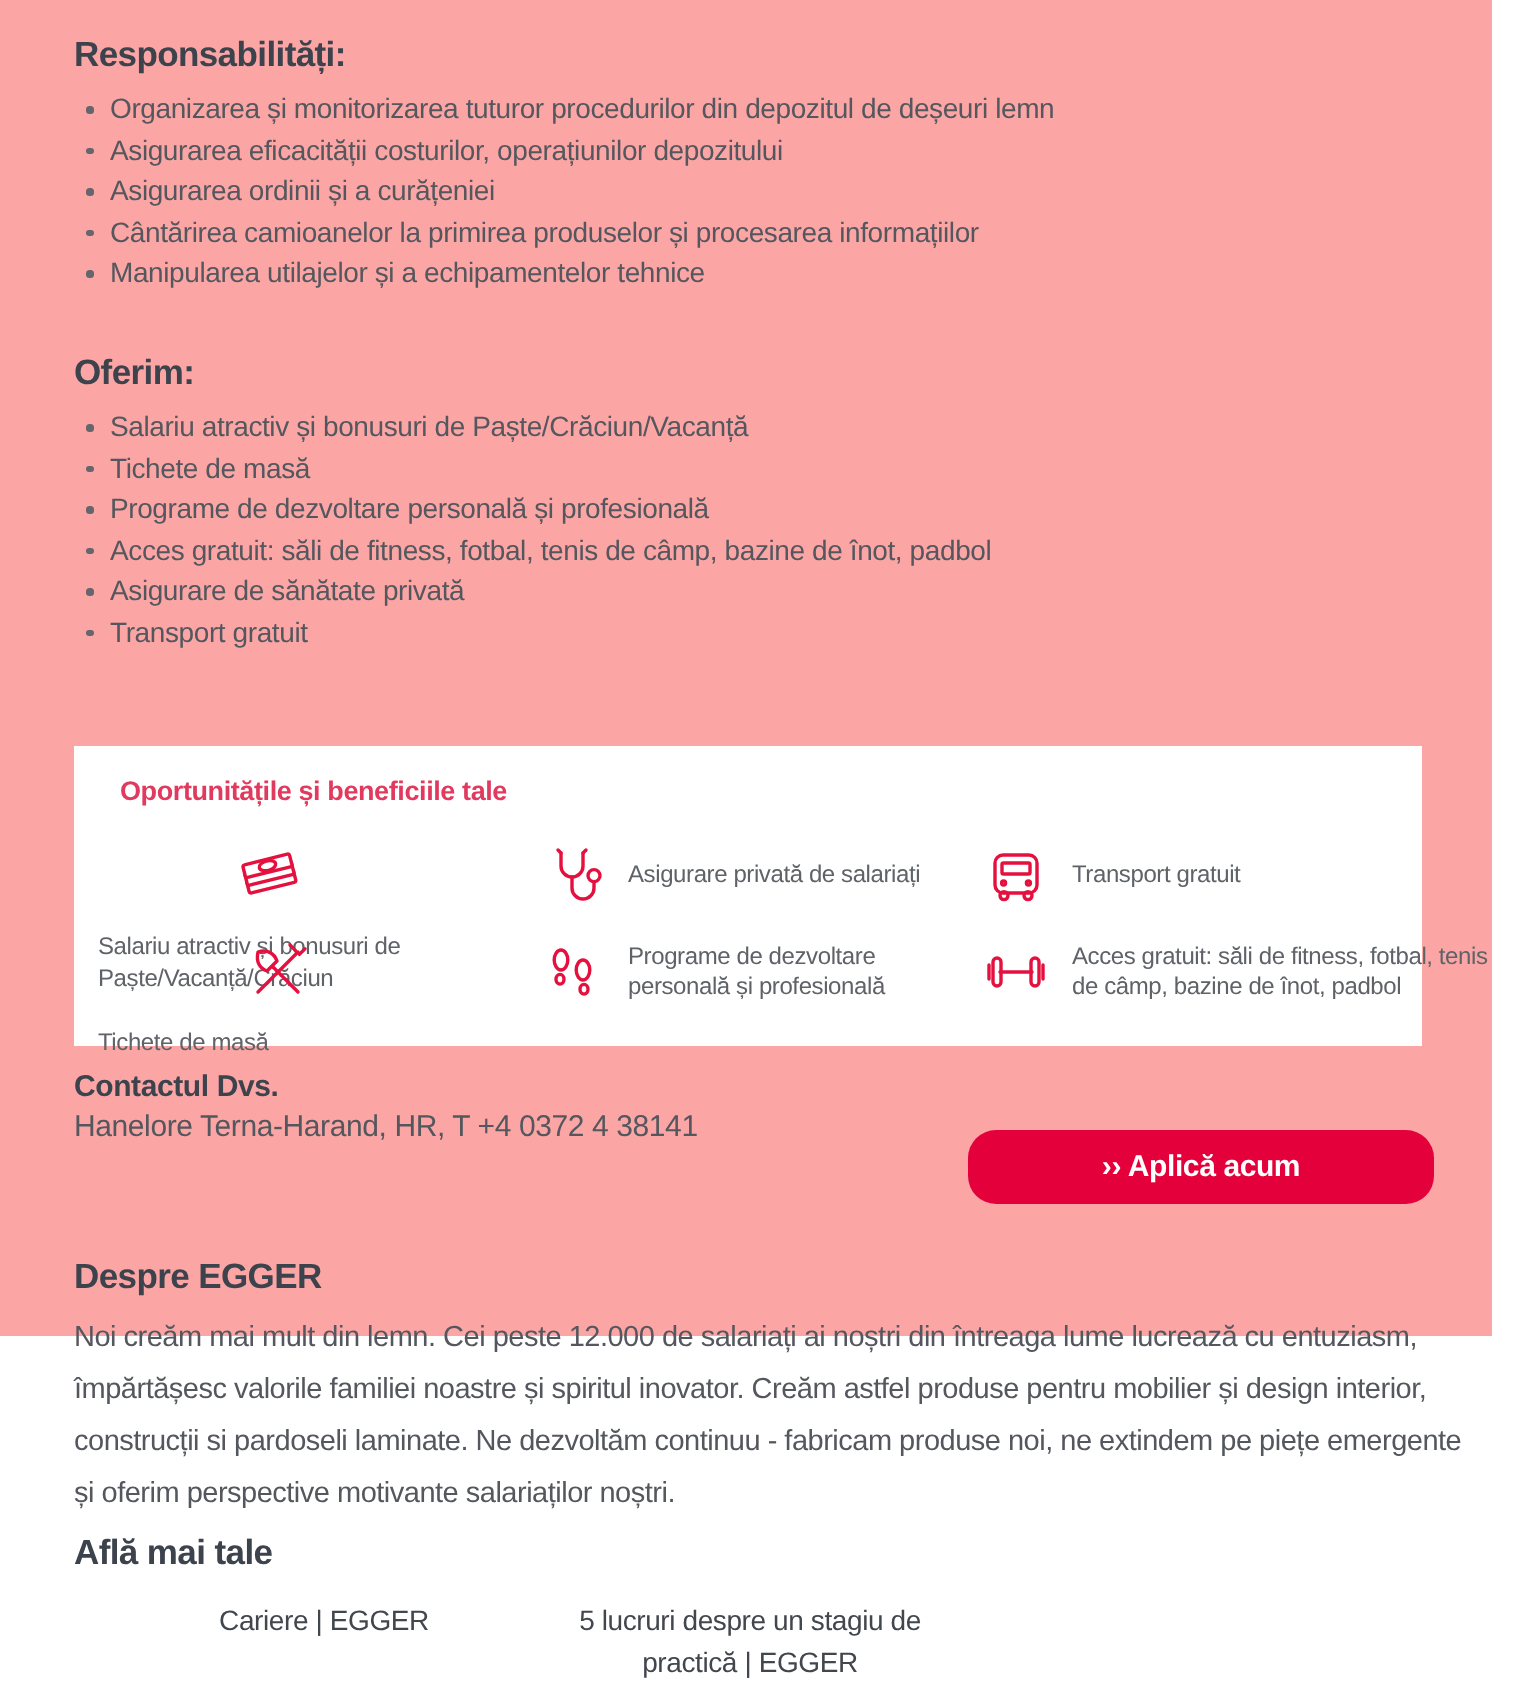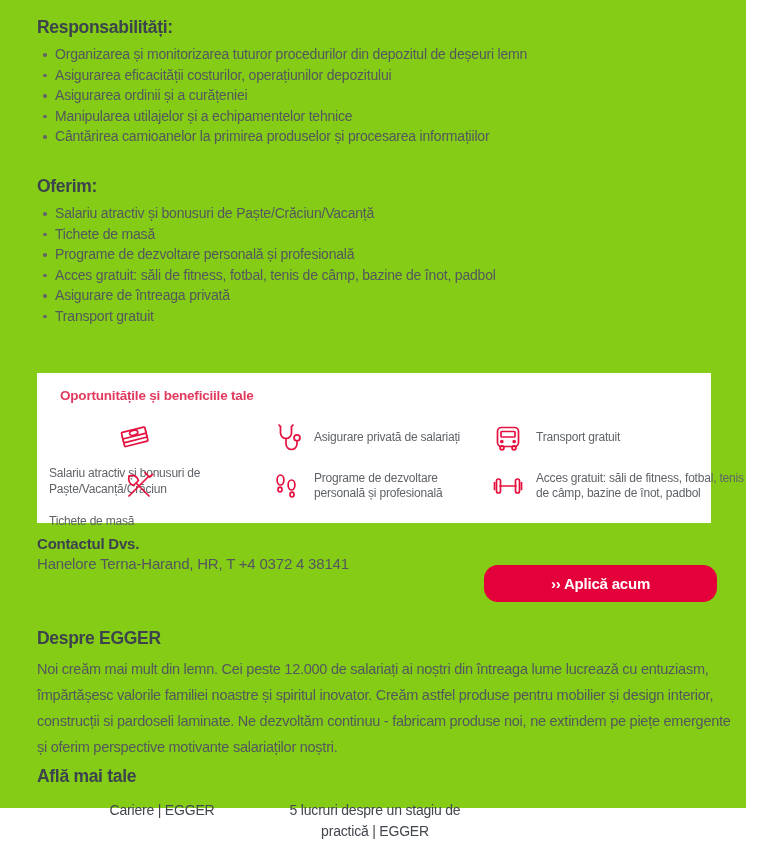--- a/index.html
+++ b/index.html
@@ -4,22 +4,22 @@
 <style>
   html, body {
     margin: 0; padding: 0;
     width: 758px; height: 844px;
     background: #ffffff;
     font-family: "Liberation Sans", "DejaVu Sans", sans-serif;
     overflow: hidden;
   }
   .page {
     position: relative;
-    width: 746px; height: 808px;
-    background: #84cc16;
+    width: 746px; height: 668px;
+    background: #fca5a5;
     letter-spacing: -0.2px;
   }
   .h1 {
     position: absolute; left: 37px;
     font-size: 17.5px; font-weight: 700;
     color: #3d434d; letter-spacing: -0.3px;
   }
   .h2 {
     position: absolute; left: 37px;
     font-size: 15px; font-weight: 700;
@@ -98,31 +98,31 @@
 </head>
 <body>
 
 <div class="page">
 
   <div class="h1" style="top:17px">Responsabilități:</div>
   <ul class="blist" style="top:47px">
     <li>Organizarea și monitorizarea tuturor procedurilor din depozitul de deșeuri lemn</li>
     <li>Asigurarea eficacității costurilor, operațiunilor depozitului</li>
     <li>Asigurarea ordinii și a curățeniei</li>
+    <li>Cântărirea camioanelor la primirea produselor și procesarea informațiilor</li>
     <li>Manipularea utilajelor și a echipamentelor tehnice</li>
-    <li>Cântărirea camioanelor la primirea produselor și procesarea informațiilor</li>
   </ul>
 
   <div class="h1" style="top:176px">Oferim:</div>
   <ul class="blist" style="top:206px">
     <li>Salariu atractiv și bonusuri de Paște/Crăciun/Vacanță</li>
     <li>Tichete de masă</li>
     <li>Programe de dezvoltare personală și profesională</li>
     <li>Acces gratuit: săli de fitness, fotbal, tenis de câmp, bazine de înot, padbol</li>
-    <li>Asigurare de întreaga privată</li>
+    <li>Asigurare de sănătate privată</li>
     <li>Transport gratuit</li>
   </ul>
 
   <div class="card">
     <div class="card-title">Oportunitățile și beneficiile tale</div>
 
     <div class="benefit b-r1 b-c1">
       <svg class="icon ico" viewBox="0 0 36 36">
         <g transform="rotate(-14 18 18)" fill="#ffffff">
           <rect x="6" y="17.5" width="24" height="6.5" rx="1"></rect>

